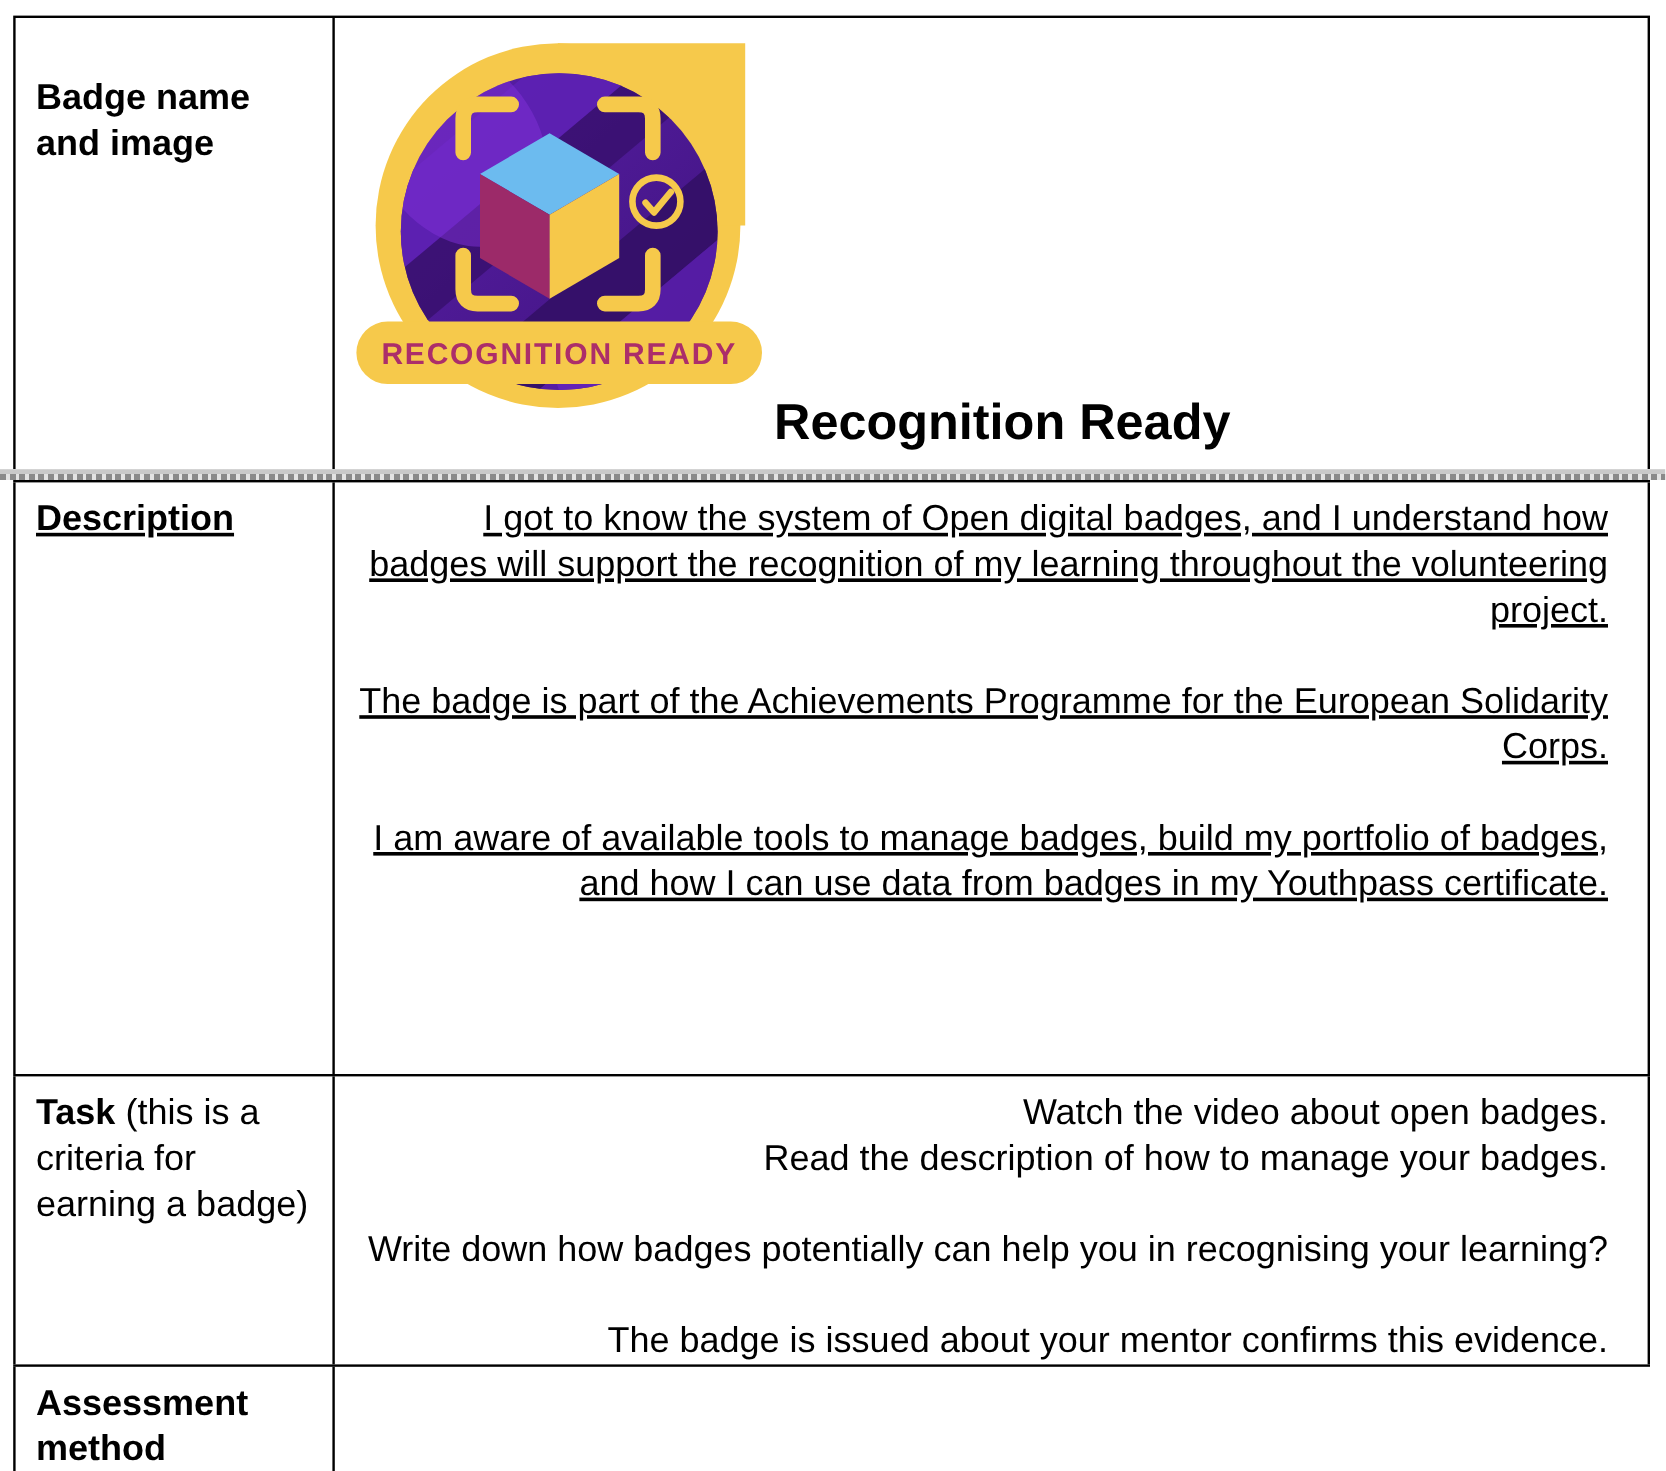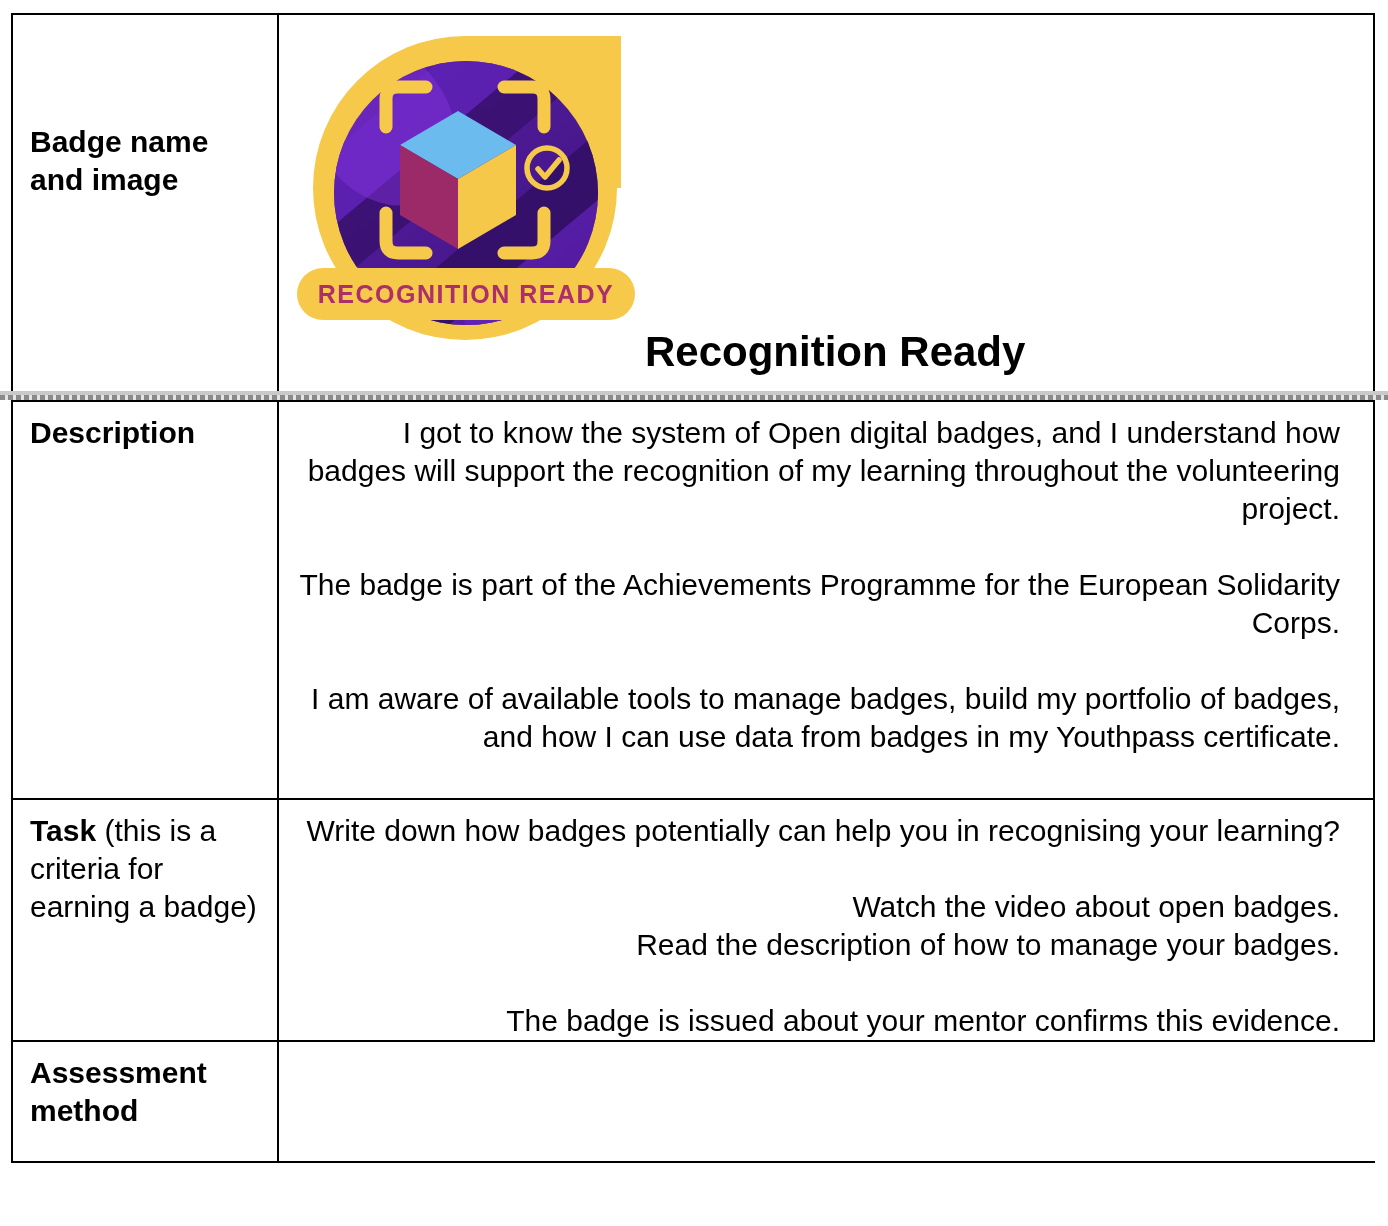--- a/index.html
+++ b/index.html
@@ -26,24 +26,24 @@
   }
   .cell-r {
     width:1096px;
     border-right:2px solid #000;
     padding:12px 33px 0 18px;
     font-size:30px; line-height:38px;
     position:relative;
     text-align:right;
   }
   .row-badge { height:378px; }
-  .row-desc  { height:398px; }
+  .row-desc  { height:495px;text-decoration:underline; }
   .row-task  { height:242px; }
   .row-assess{ height:123px; }
-  .row-badge .cell-l { padding-top:108px; }
+  .row-badge .cell-l { padding-top:48px; }
 
   
   .break-spacer { height:9px; }
   .page-break {
     position:absolute; left:0; top:391px; width:1388px; height:9px; z-index:5;
     background:
       repeating-linear-gradient(90deg, #8a8a8a 0 5px, #e3e3e3 5px 8px) 0 4px / 100% 5px no-repeat,
       linear-gradient(#c9c9c9,#c9c9c9) 0 0 / 100% 4px no-repeat,
       #ffffff;
   }
@@ -135,25 +135,25 @@
         <p class="para">The badge is part of the Achievements Programme for the European Solidarity Corps.</p>
         <p class="para">I am aware of available tools to manage badges, build my portfolio of badges, and how I can use data from badges in my Youthpass certificate.</p>
       </div>
     </div>
 
     <div class="row row-task">
       <div class="cell-l">
         <span>Task</span><span class="label-rest"> (this is a criteria for earning a badge)</span>
       </div>
       <div class="cell-r">
-        <p class="para">Write down how badges potentially can help you in recognising your learning?</p>
         <p class="para">
           <span>Watch the video about open badges.</span><br>
           <span>Read the description of how to manage your badges.</span>
         </p>
+        <p class="para">Write down how badges potentially can help you in recognising your learning?</p>
         <p class="para">The badge is issued about your mentor confirms this evidence.</p>
       </div>
     </div>
 
     <div class="row row-assess">
       <div class="cell-l">Assessment method</div>
     </div>
 
   </div>
 

